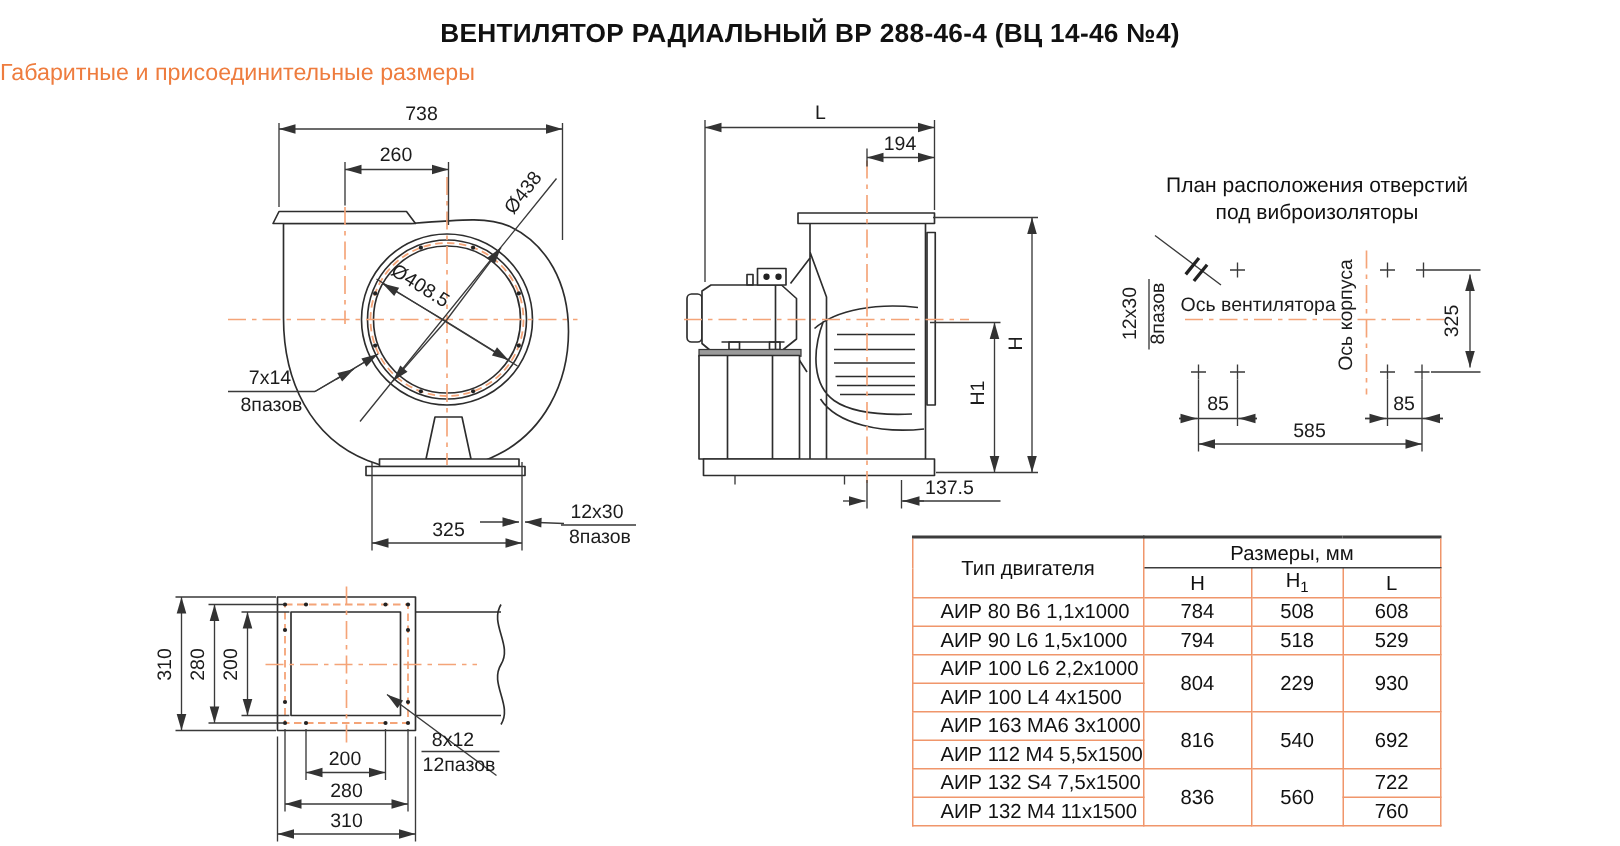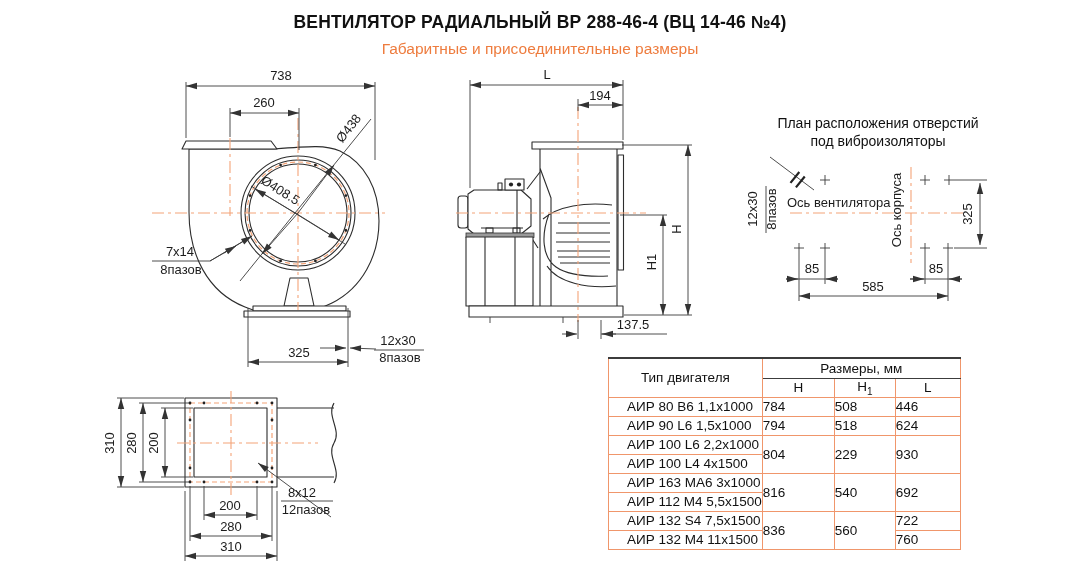--- a/index.html
+++ b/index.html
@@ -1,20 +1,20 @@
 <!DOCTYPE html>
 <html style="--accent: #EE7C3E; --centerline: #F4A478; --table-border: #F0966B;"><head>
 <meta charset="utf-8">
 <style>
   html,body{margin:0;padding:0;background:#fff;}
   #page{position:relative;width:1080px;height:564px;background:#fff;overflow:hidden;
         font-family:"Liberation Sans",sans-serif;}
   .page-title{position:absolute;top:12px;left:0;width:1080px;text-align:center;
         font-size:17.5px;font-weight:bold;color:#111;letter-spacing:.2px;}
-  .page-subtitle{position:absolute;top:40px;left:0;width:1080px;text-align:center;
+  .page-subtitle{position:absolute;top:40px;left:0;width:1080px;
         font-size:15.5px;color:var(--accent,#EE7C3E);}
   svg{position:absolute;top:0;left:0;}
   .ln{stroke:#2d2d2d;stroke-width:1.1;fill:none;stroke-linejoin:round;stroke-linecap:butt}
   .lnf{stroke:#2d2d2d;stroke-width:1.1;fill:#fff;stroke-linejoin:round}
   .dim{stroke:#3a3a3a;stroke-width:.9;fill:none}
   .thk{stroke:#222;stroke-width:2.2;fill:none}
   .cl{stroke:var(--centerline,#F4A478);stroke-width:1.1;fill:none;stroke-dasharray:12 4 3 4}
   .od{stroke:var(--centerline,#F4A478);stroke-width:1.2;fill:none;stroke-dasharray:5 3}
   .dot{fill:#222;stroke:none}
   .lbl{font-family:"Liberation Sans",sans-serif;font-size:13px;fill:#1c1c1c}
@@ -22,21 +22,21 @@
   .ttl{font-size:14px;fill:#111}
   
   #size-table{position:absolute;left:608px;top:357px;border-collapse:collapse;table-layout:fixed;
       font-size:13.5px;color:#111;border:1.5px solid var(--table-border,#F0966B);border-top:2px solid #3c3c3c;}
   #size-table td,#size-table th{border:1.5px solid var(--table-border,#F0966B);
       font-weight:normal;padding:0;line-height:1.15;overflow:hidden;white-space:nowrap;}
   #size-table th.hdr-sizes{border-bottom-color:#3c3c3c;height:19px;}
   #size-table th.hdr-motor{width:152px;}
   #size-table .w-h{width:71px}.w-h1{width:60px}.w-l{width:64px}
   #size-table .sub-hdr th{height:15px;}
-  #size-table td{height:18px;text-align:left;}
+  #size-table td{height:18px;text-align:center;}
   #size-table td.c-motor{text-align:left;padding-left:18px;}
   sub{font-size:10px;}
 </style>
 </head>
 <body>
 
 <div id="page">
 
   <div class="page-title">ВЕНТИЛЯТОР РАДИАЛЬНЫЙ ВР 288-46-4 (ВЦ 14-46 №4)</div>
   <div class="page-subtitle">Габаритные и присоединительные размеры</div>
@@ -217,27 +217,27 @@
         <th class="w-h"><span>Н</span></th>
         <th class="w-h1"><span>Н</span><sub>1</sub></th>
         <th class="w-l"><span>L</span></th>
       </tr>
     </thead>
     <tbody>
         <tr>
           <td class="c-motor">АИР 80 В6 1,1x1000</td>
           <td>784</td>
           <td>508</td>
-          <td>446</td>
+          <td>608</td>
         </tr>
         <tr>
           <td class="c-motor">АИР 90 L6 1,5x1000</td>
           <td>794</td>
           <td>518</td>
-          <td>624</td>
+          <td>529</td>
         </tr>
         <tr>
           <td class="c-motor">АИР 100 L6 2,2x1000</td>
           <td rowspan="2">804</td>
           <td rowspan="2">229</td>
           <td rowspan="2">930</td>
         </tr>
         <tr>
           <td class="c-motor">АИР 100 L4 4x1500</td>
         </tr>

